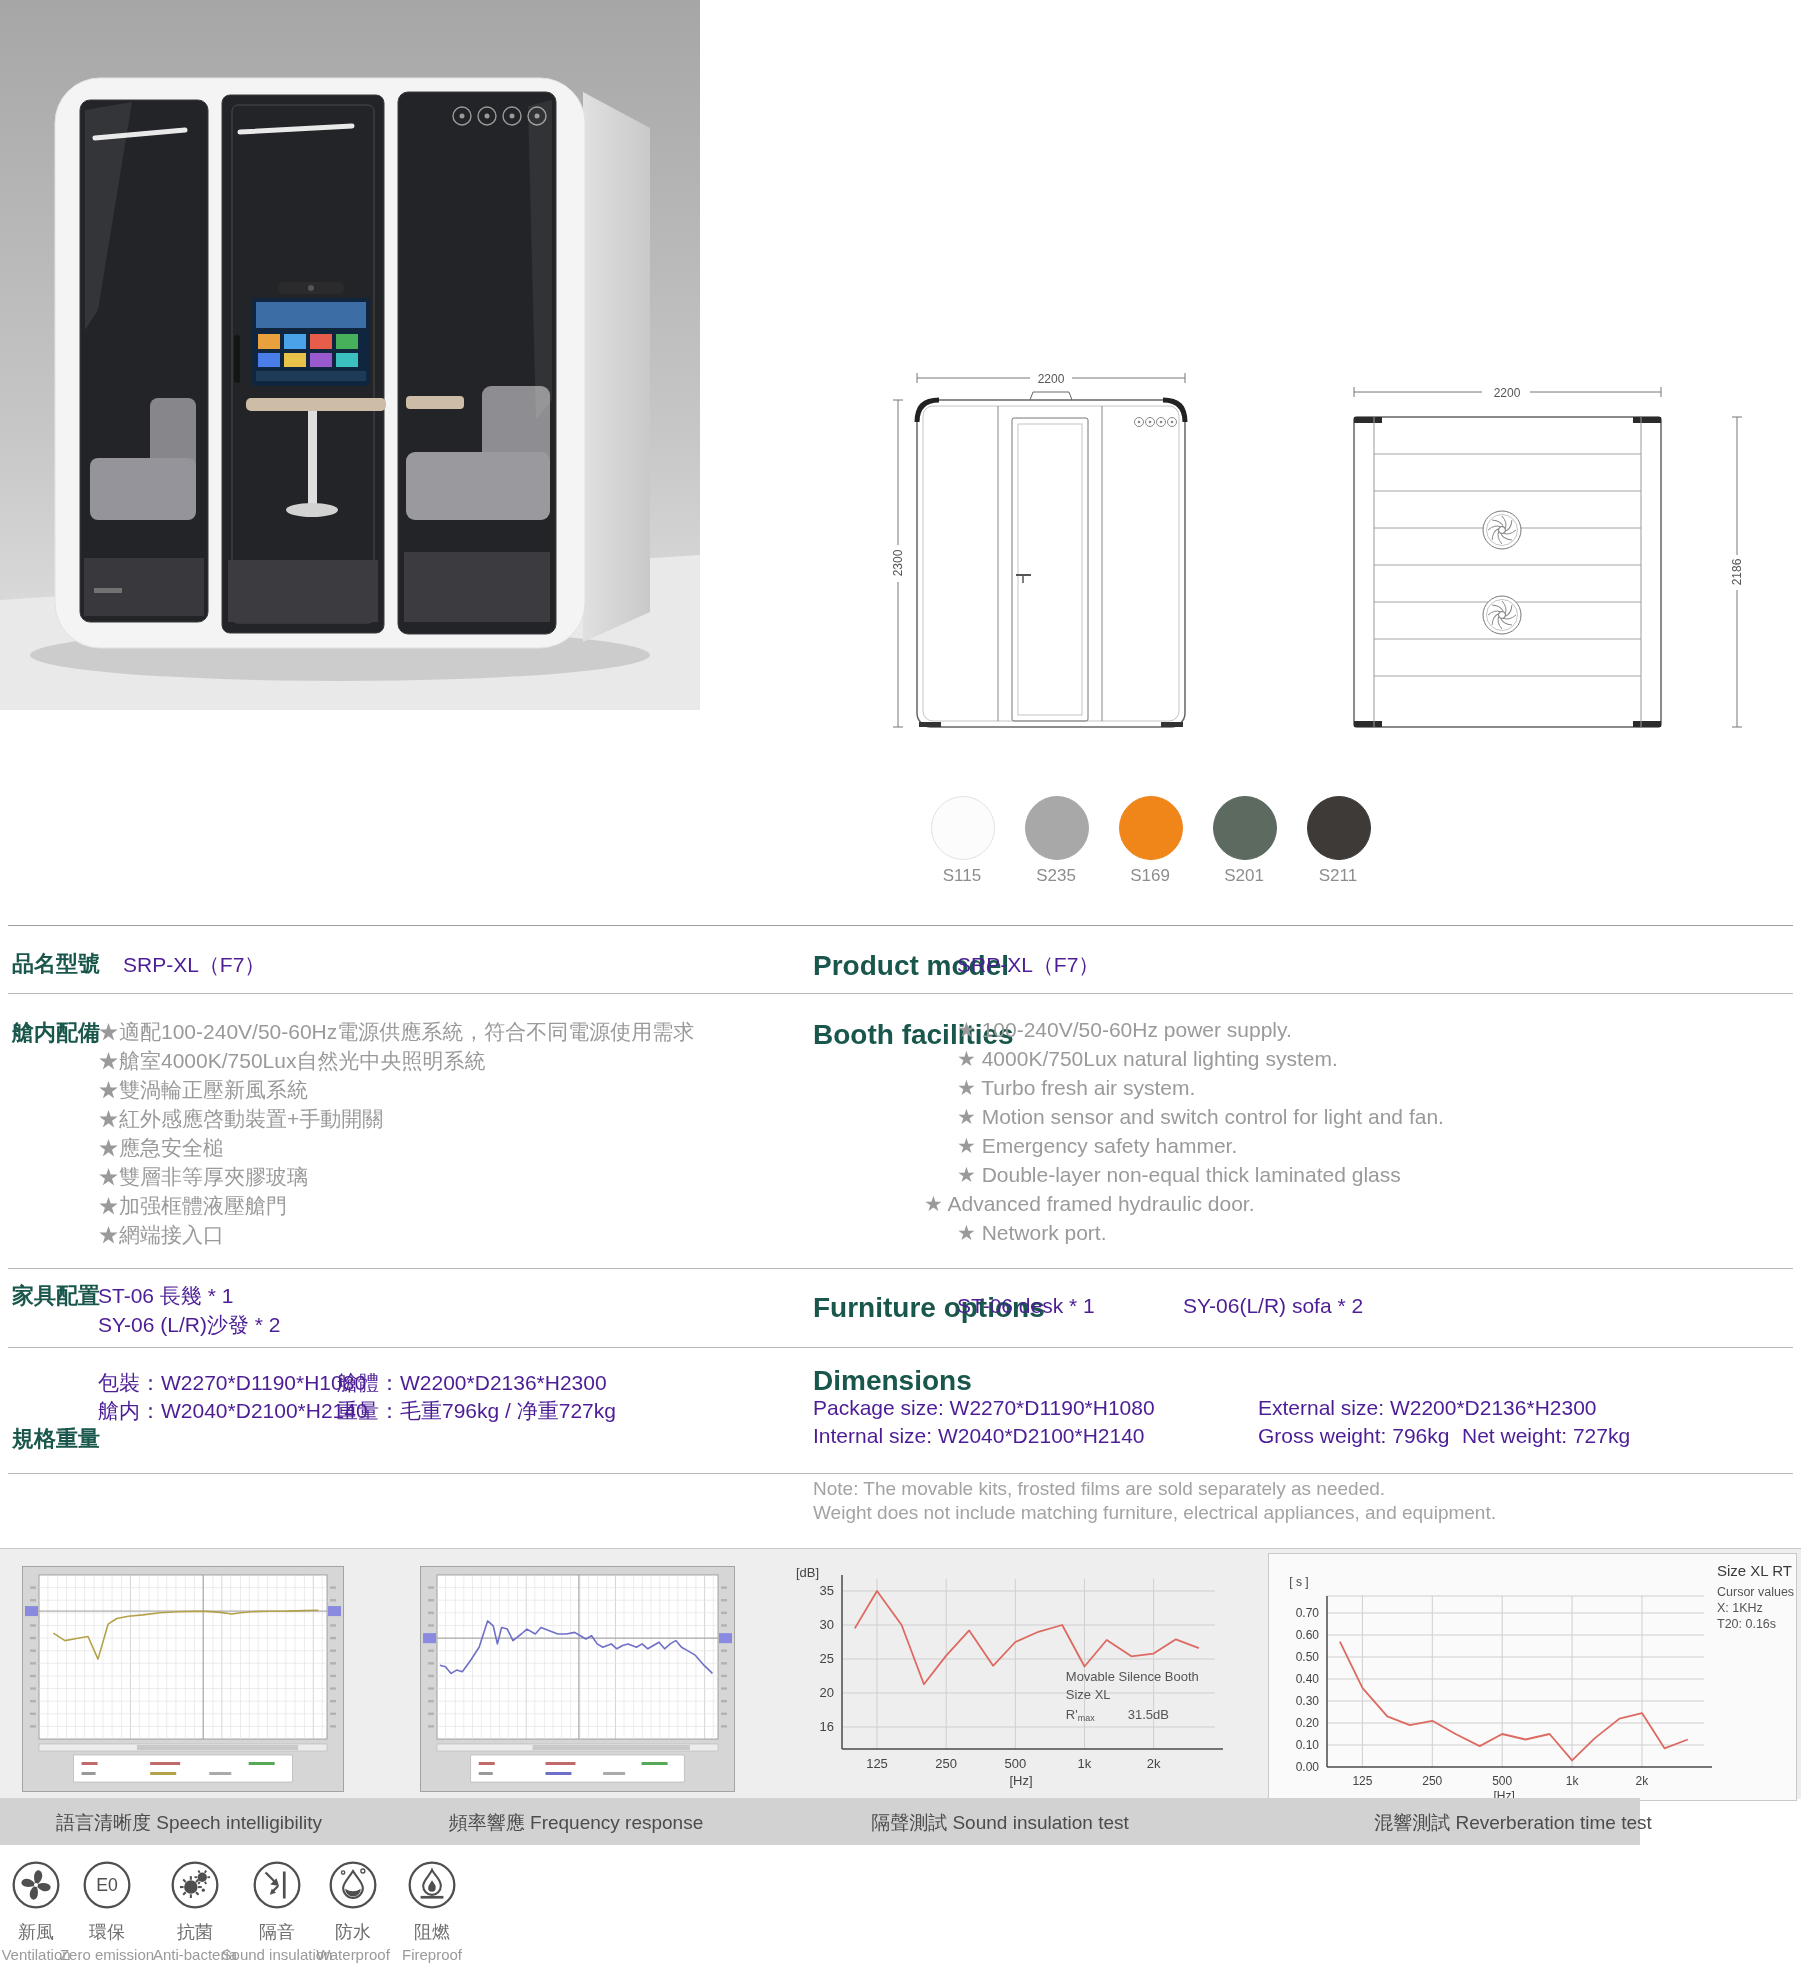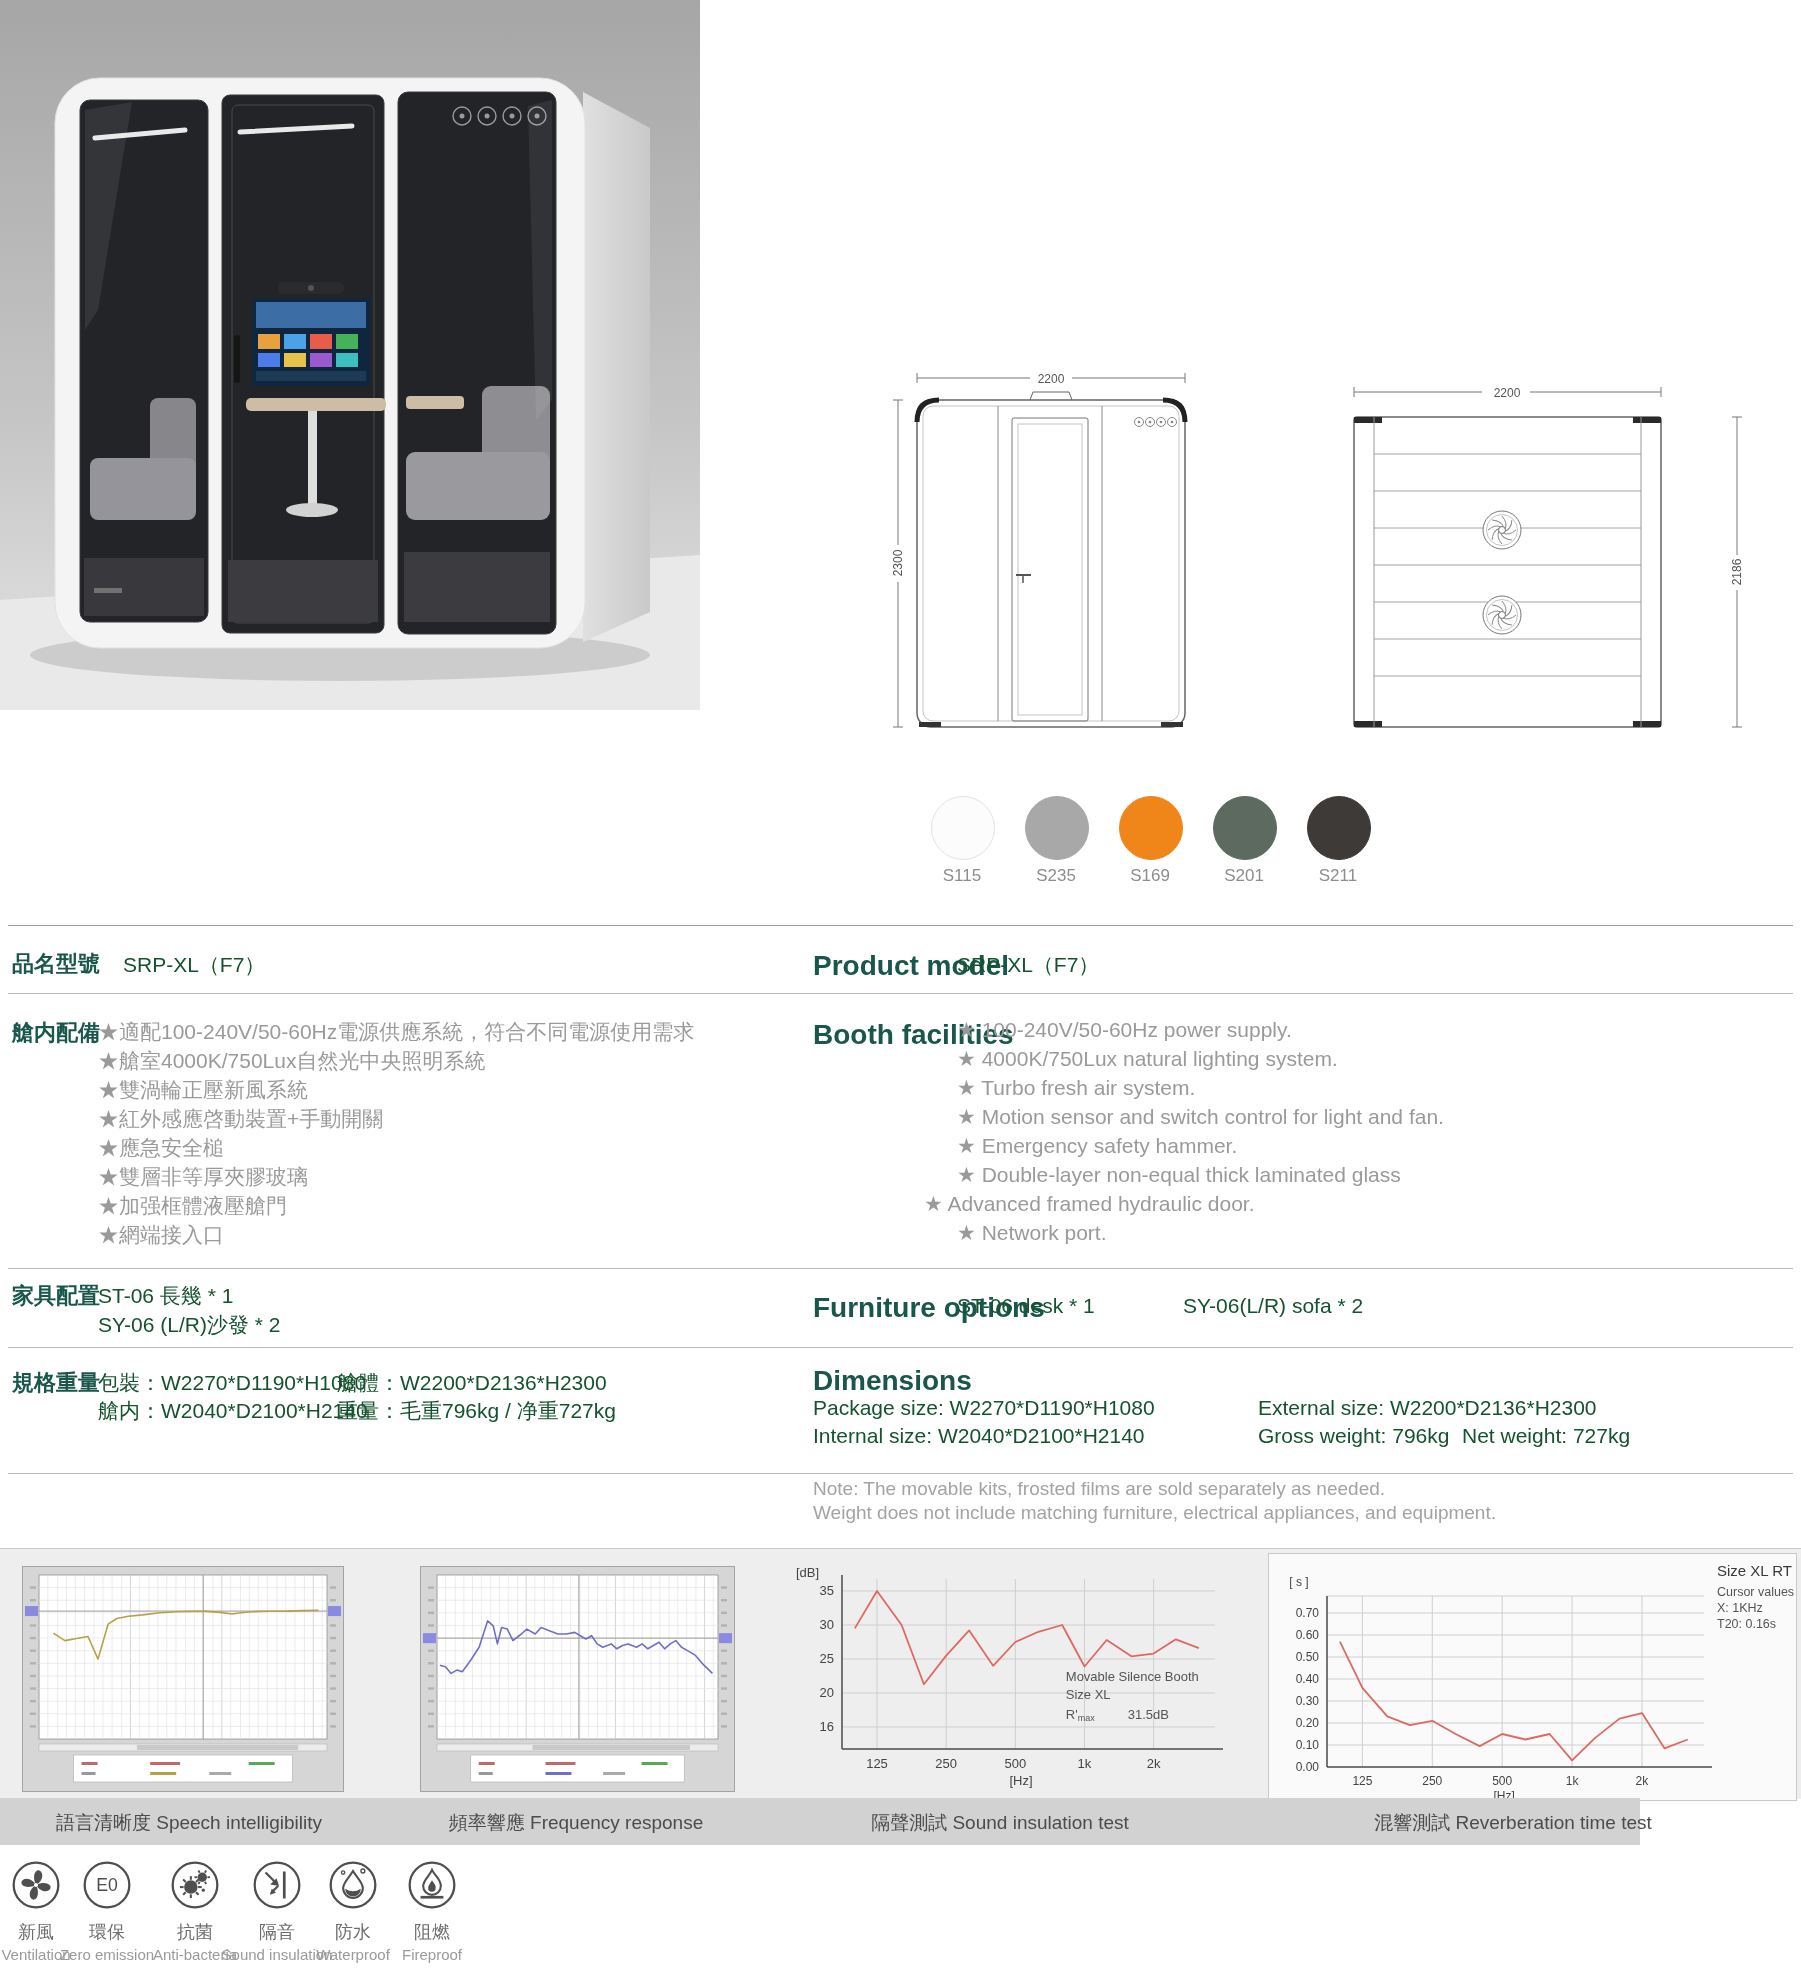--- a/index.html
+++ b/index.html
@@ -9,21 +9,21 @@
   .photo{position:absolute;left:0;top:0;width:700px;height:710px;}
   .front-view{position:absolute;left:880px;top:350px;}
   .side-view{position:absolute;left:1330px;top:350px;}
   .swatch{position:absolute;width:62px;height:62px;border-radius:50%;}
   .swatch-label{position:absolute;width:90px;text-align:center;font-size:17px;color:#8d8d8d;}
   
   .rule{position:absolute;left:8px;right:8px;height:1px;background:#b9b9b9;}
   .rule.first{background:#9f9f9f;}
   .lab{position:absolute;font-size:22px;font-weight:bold;color:#19564b;white-space:nowrap;}
   .lab.en{font-size:28px;}
-  .val{position:absolute;font-size:21px;color:#14532d;white-space:nowrap;}
+  .val{position:absolute;font-size:21px;color:#4c1d95;white-space:nowrap;}
   .fac-item{position:absolute;font-size:21px;color:#9a9a9a;white-space:nowrap;}
   .note-txt{position:absolute;font-size:19px;color:#a3a3a3;white-space:nowrap;}
   
   .charts-strip{position:absolute;left:0;top:1548px;width:1801px;height:250px;background:#eeeeee;border-top:1px solid #c8c8c8;}
   .chart-panel{position:absolute;}
   #chart1{left:22px;top:17px;width:322px;height:226px;}
   #chart2{left:420px;top:17px;width:315px;height:226px;}
   #chart3{left:790px;top:10px;width:440px;height:240px;}
   #chart4{left:1268px;top:4px;width:527px;height:246px;background:#fafafa;border:1px solid #c9c9c9;}
   .caption-bar{position:absolute;left:0;top:1798px;width:1640px;height:47px;background:#d2d2d2;}
@@ -254,21 +254,21 @@
       <div class="fac-item" style="left:957px;top:1221px">★ Network port.</div>
     </div>
 
   <div class="lab" style="left:12px;top:1281px">家具配置</div>
   <div class="val" style="left:98px;top:1282px">ST-06 長幾 * 1</div>
   <div class="val" style="left:98px;top:1311px">SY-06 (L/R)沙發 * 2</div>
   <div class="lab en" style="left:813px;top:1292px">Furniture options</div>
   <div class="val" style="left:957px;top:1294px">ST-06 desk * 1</div>
   <div class="val" style="left:1183px;top:1294px">SY-06(L/R) sofa * 2</div>
 
-  <div class="lab" style="left:12px;top:1368px">規格重量</div>
+  <div class="lab" style="left:12px;top:1424px">規格重量</div>
   <div class="val" style="left:98px;top:1369px">包裝：W2270*D1190*H1080</div>
   <div class="val" style="left:337px;top:1369px">艙體：W2200*D2136*H2300</div>
   <div class="val" style="left:98px;top:1397px">艙内：W2040*D2100*H2140</div>
   <div class="val" style="left:337px;top:1397px">重量：毛重796kg / 净重727kg</div>
   <div class="lab en" style="left:813px;top:1365px">Dimensions</div>
   <div class="val" style="left:813px;top:1396px">Package size: W2270*D1190*H1080</div>
   <div class="val" style="left:1258px;top:1396px">External size: W2200*D2136*H2300</div>
   <div class="val" style="left:813px;top:1424px">Internal size: W2040*D2100*H2140</div>
   <div class="val" style="left:1258px;top:1424px">Gross weight: 796kg</div>
   <div class="val" style="left:1462px;top:1424px">Net weight: 727kg</div>

